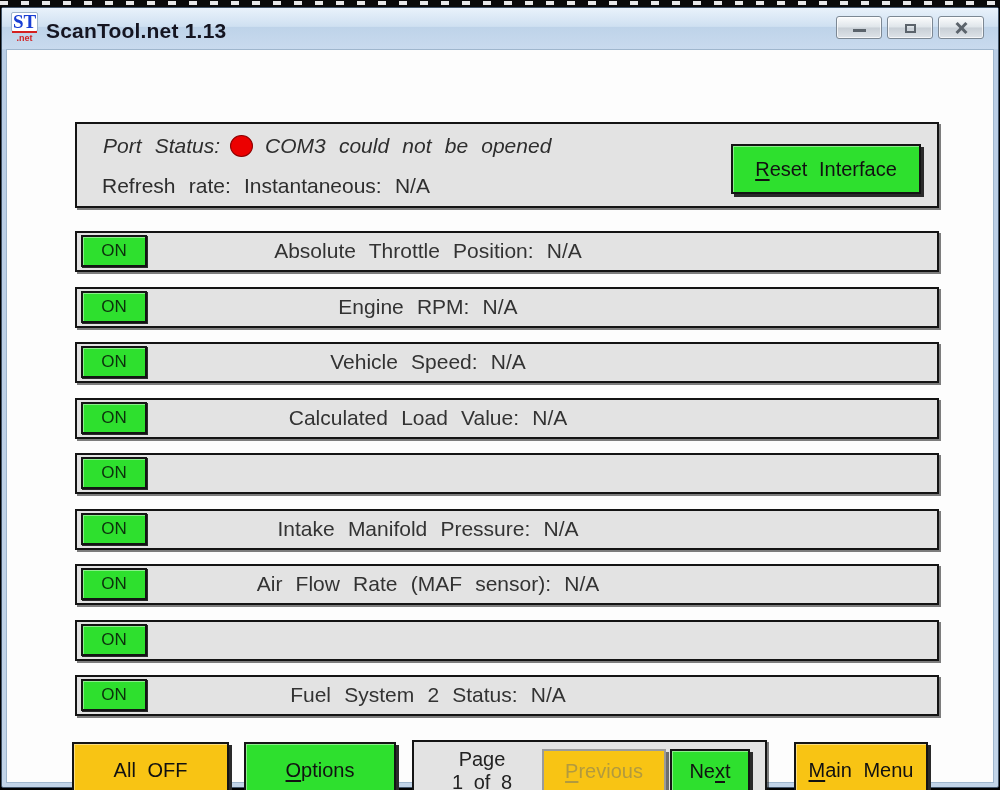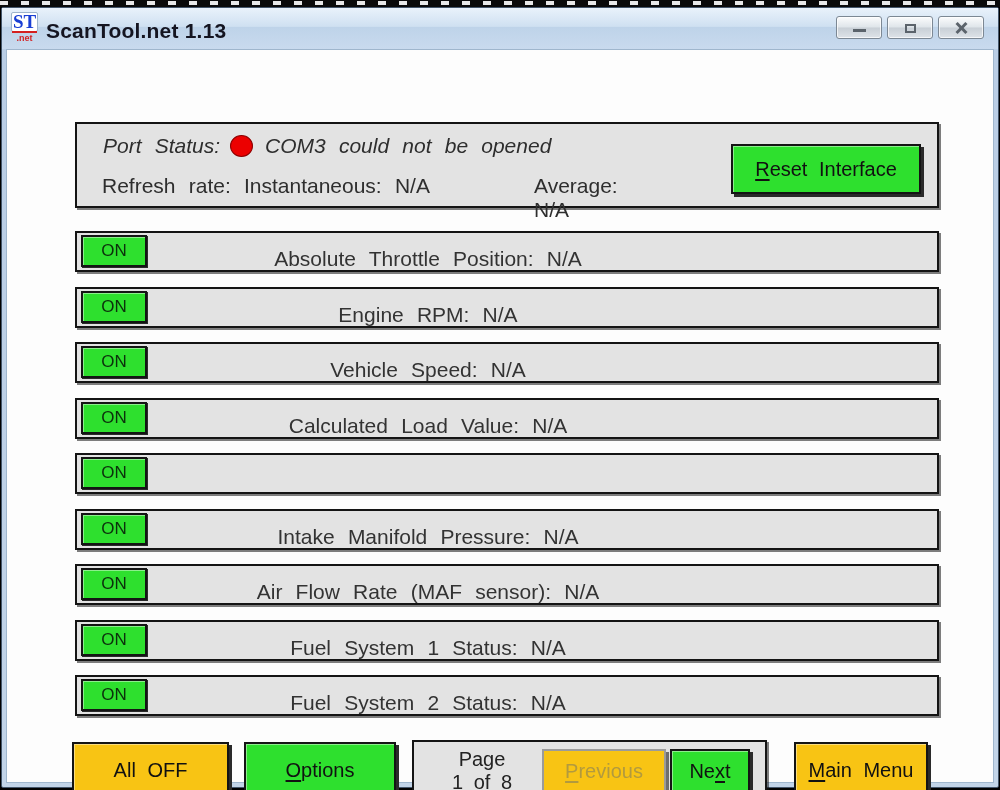--- a/index.html
+++ b/index.html
@@ -71,21 +71,21 @@
 
   
   .sensor-row { position:absolute; left:68px; width:864px; height:41px; }
   .on-btn { position:absolute; left:4px; top:2px; width:66px; height:32px;
     background:var(--green); border:2px solid #141414;
     box-shadow:1px 1px 0 #2a2a2a, inset 1px 1px 0 rgba(255,255,255,.45);
     display:flex; align-items:center; justify-content:center;
     font-size:17px; color:#0c300c; cursor:pointer; }
   .sensor-label { position:absolute; left:0; top:0; right:0; bottom:0;
     line-height:36px; text-align:center; padding-right:158px;
-    font-size:21px; color:#333; word-spacing:0.35em; white-space:nowrap;margin-top:8px; }
+    font-size:21px; color:#333; word-spacing:0.35em; white-space:nowrap; }
 
   
   .all-off-btn   { position:absolute; left:65px;  top:692px; width:157px; height:57px; }
   .options-btn   { position:absolute; left:237px; top:692px; width:152px; height:57px; }
   .page-panel    { position:absolute; left:405px; top:690px; width:355px; height:62px; }
   .page-text { position:absolute; left:14px; top:6px; width:108px; text-align:center;
     font-size:20px; line-height:23px; color:#222; word-spacing:0.25em; }
   .prev-btn { position:absolute; left:128px; top:7px; width:124px; height:44px; font-size:20px; }
   .next-btn { position:absolute; left:256px; top:7px; width:80px;  height:44px; font-size:20px; }
   .main-menu-btn { position:absolute; left:787px; top:692px; width:134px; height:57px; }
@@ -120,24 +120,20 @@
 
       <div class="panel status-panel">
         <div class="status-line1">
           <span>Port Status:</span>
           <span class="led"></span>
           <span>COM3 could not be opened</span>
         </div>
         <div class="status-line2">
           <span>Refresh rate: Instantaneous:</span>
           <span>N/A</span>
-          <span class="avg-part">
-            <span>Average:</span>
-            <span>N/A</span>
-          </span>
         </div>
         <div class="btn green reset-btn"><u>R</u>eset Interface</div>
       </div>
 
       <div id="sensor-rows">
   <div class="panel sensor-row" style="top: 181px;">
     <div class="on-btn">ON</div>
     <div class="sensor-label">Absolute Throttle Position: N/A</div>
   </div>
 
@@ -165,21 +161,20 @@
     <div class="sensor-label">Intake Manifold Pressure: N/A</div>
   </div>
 
   <div class="panel sensor-row" style="top: 514px;">
     <div class="on-btn">ON</div>
     <div class="sensor-label">Air Flow Rate (MAF sensor): N/A</div>
   </div>
 
   <div class="panel sensor-row" style="top: 570px;">
     <div class="on-btn">ON</div>
-    <div class="sensor-label">Fuel System 1 Status: N/A</div>
   </div>
 
   <div class="panel sensor-row" style="top: 625px;">
     <div class="on-btn">ON</div>
     <div class="sensor-label">Fuel System 2 Status: N/A</div>
   </div>
 </div>
 
       <div class="btn yellow all-off-btn">All OFF</div>
       <div class="btn green options-btn"><u>O</u>ptions</div>

